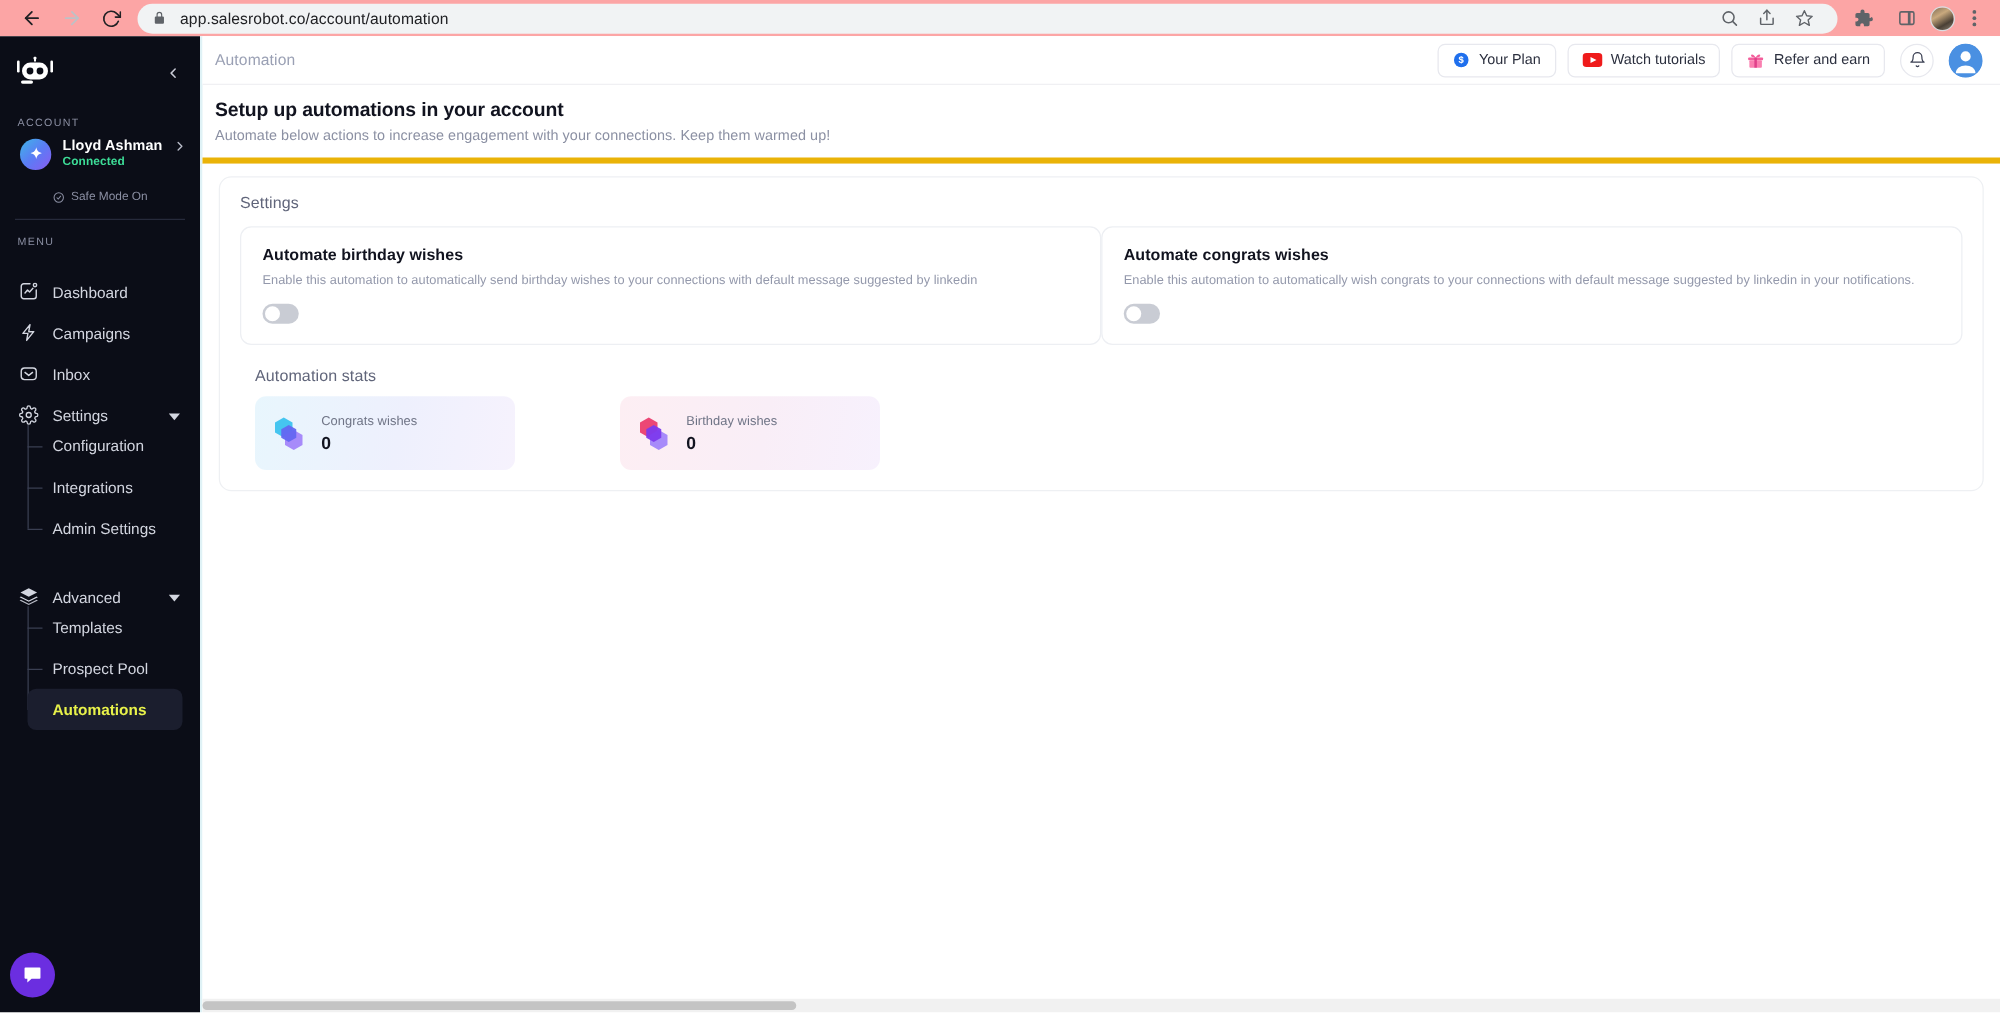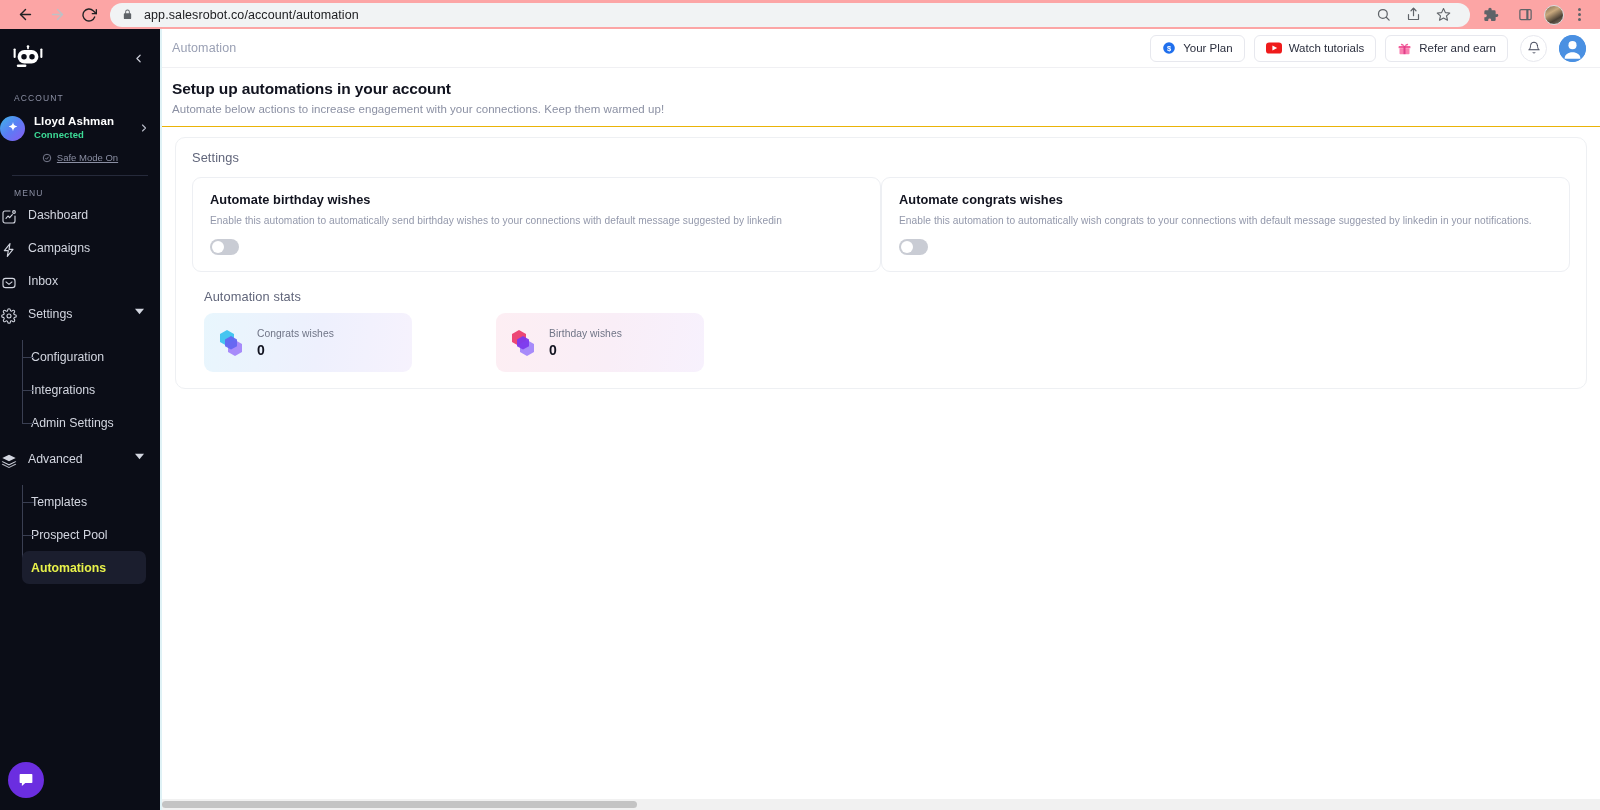--- a/index.html
+++ b/index.html
@@ -100,74 +100,74 @@
     font-size: 8.5px;
     letter-spacing: 1.1px;
     color: #8b8fa3;
     padding: 0 14px;
     margin-top: 12px;
     margin-bottom: 8px;
     text-transform: uppercase;
   }
   .account-row {
     display: flex;
-    align-items: center;
-    padding: 0 10px 0 0;
+    align-items: flex-start;
+    padding: 0 10px 0 16px;
     height: 34px;
   }
   .acct-avatar {
     width: 25px; height: 25px; border-radius: 50%;
     background: linear-gradient(135deg,#3fb6e8 0%,#5b7cf5 50%,#8a5cf0 100%);
     display:flex; align-items:center; justify-content:center;
     flex: none;
     margin-right: 9px;
   }
   .acct-text { line-height: 1.15; flex:1; min-width:0; }
   .acct-name { font-size: 11.5px; font-weight: 700; color: #ffffff; letter-spacing:.1px;}
   .acct-status { font-size: 9.5px; font-weight: 700; color: #3ddc97; letter-spacing:.1px; margin-top:1px;}
   .acct-chev { color: #b9bcc9; display:flex; }
   .safe-mode {
     display:flex; align-items:center; justify-content:center;
     gap: 5px;
     font-size: 9.5px;
     color: #8b8fa3;
     margin-top: 7px;
-    text-decoration: underline;
   }
   .sb-divider {
     height: 1px;
     background: #262a3b;
     margin: 12px 12px 0 12px;
   }
   .menu { padding-top: 2px; }
   .menu-item {
     display: flex;
-    align-items: flex-start;
+    align-items: flex-end;
     height: 33px;
+    padding-left: 14px;
     gap: 11px;
     color: #d3d6e0;
     font-size: 12.3px;
     position: relative;
   }
   .menu-item .mi-icon { width:17px; height:17px; flex:none; display:flex; align-items:center; justify-content:center; color:#d3d6e0;}
   .menu-item .caret { margin-left:auto; margin-right:16px; color:#d3d6e0; font-size: 8px; }
   .submenu { position: relative; padding-left: 22px; }
   .submenu::before {
     content: "";
     position: absolute;
     left: 22px; top: 0; bottom: 16px;
     width: 1px;
     background: #3a3f52;
   }
   .sub-item {
     position: relative;
     display: flex;
     align-items: center;
     height: 33px;
-    padding-left: 9px;
+    padding-left: 20px;
     font-size: 12.3px;
     color: #d3d6e0;
   }
   .sub-item::before {
     content: "";
     position: absolute;
     left: 0; top: 50%;
     width: 12px; height: 1px;
     background: #3a3f52;
   }
@@ -233,21 +233,21 @@
     width: 27px; height: 27px; border-radius: 50%;
     background: #4a90e2;
     display:flex; align-items:center; justify-content:center;
     margin-left: 3px;
     overflow:hidden;
     flex:none;
   }
 
   .page-head {
     padding: 12px 0 11px 10px;
-    border-bottom: 1px solid #eab308;
+    border-bottom: 5px solid #eab308;
   }
   .page-title {
     font-size: 15.5px;
     font-weight: 700;
     color: #11131f;
     letter-spacing: -0.1px;
   }
   .page-sub {
     font-size: 11.5px;
     color: #8b90a3;

